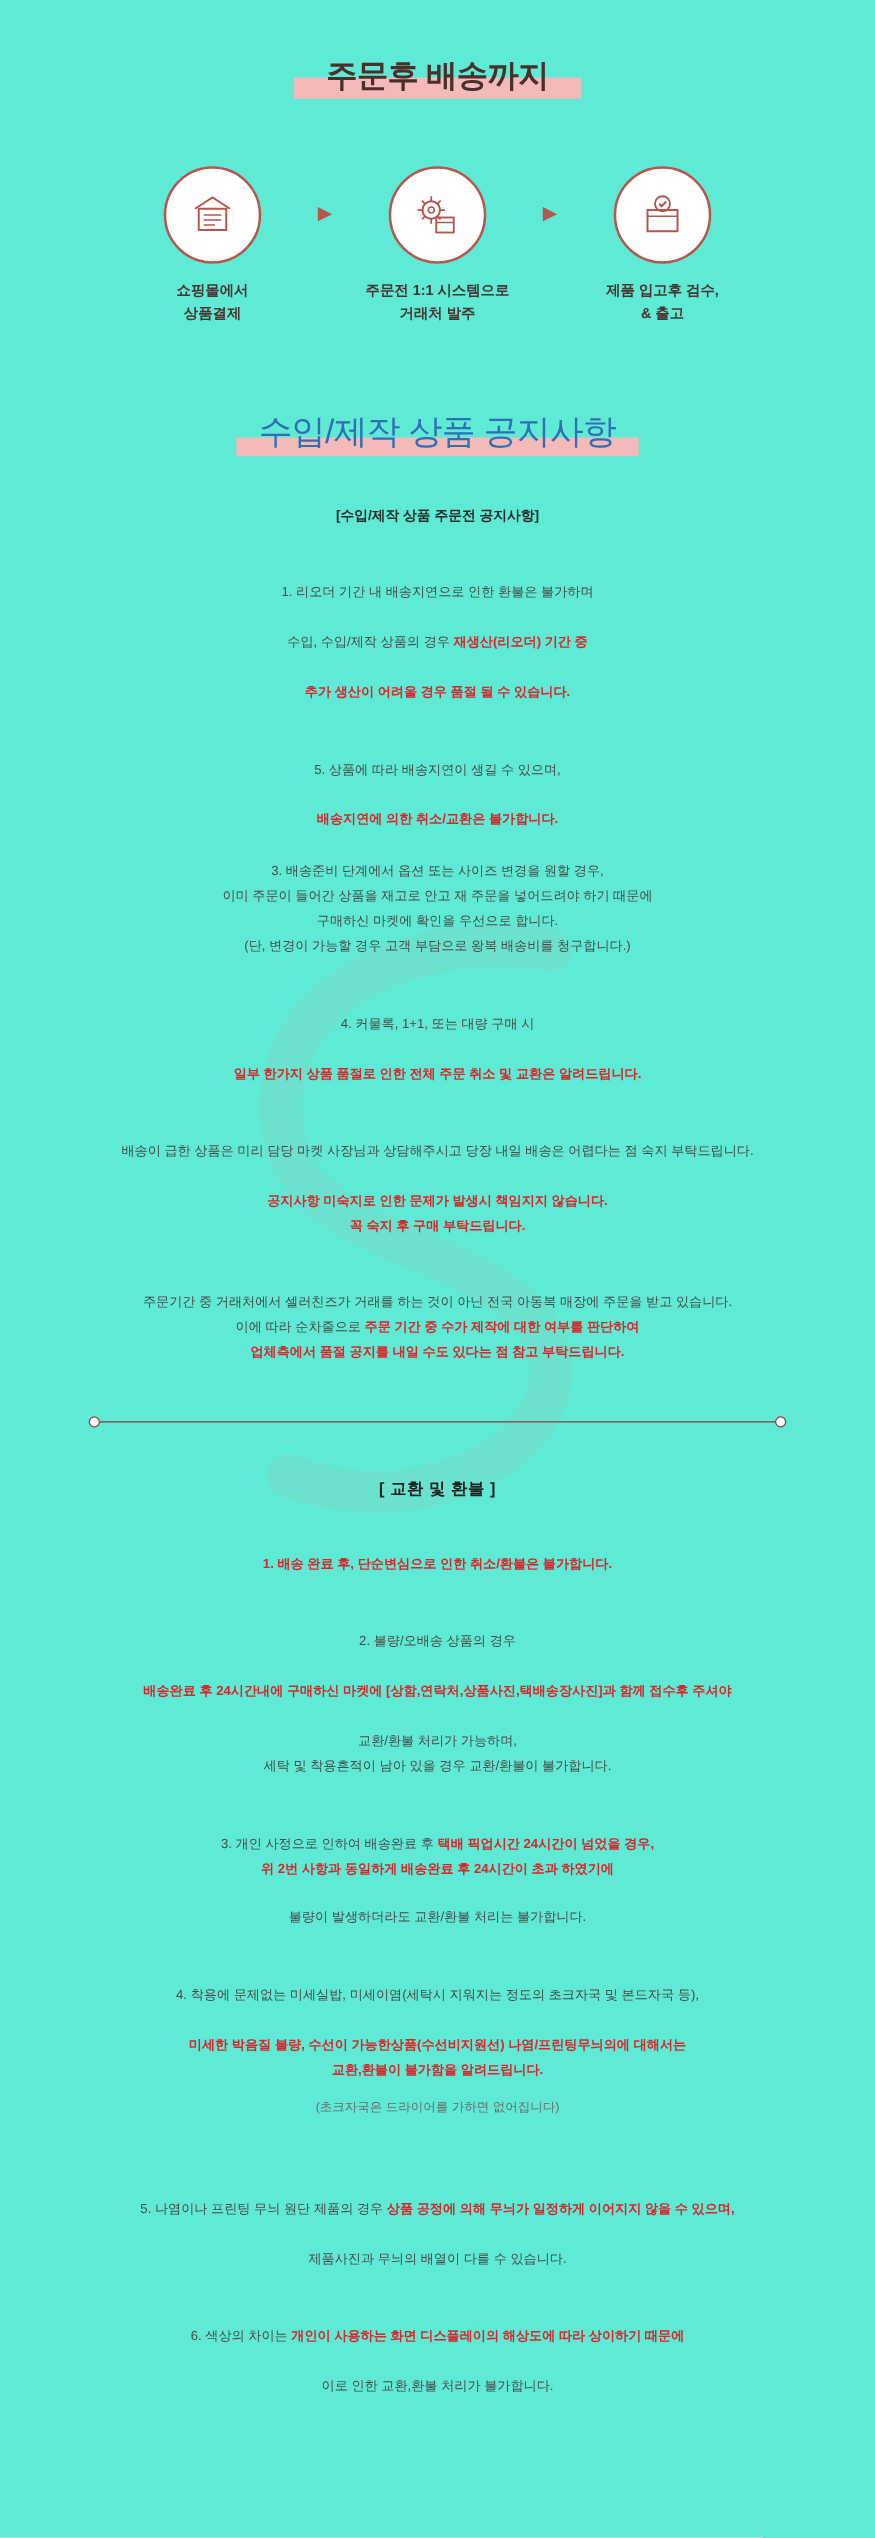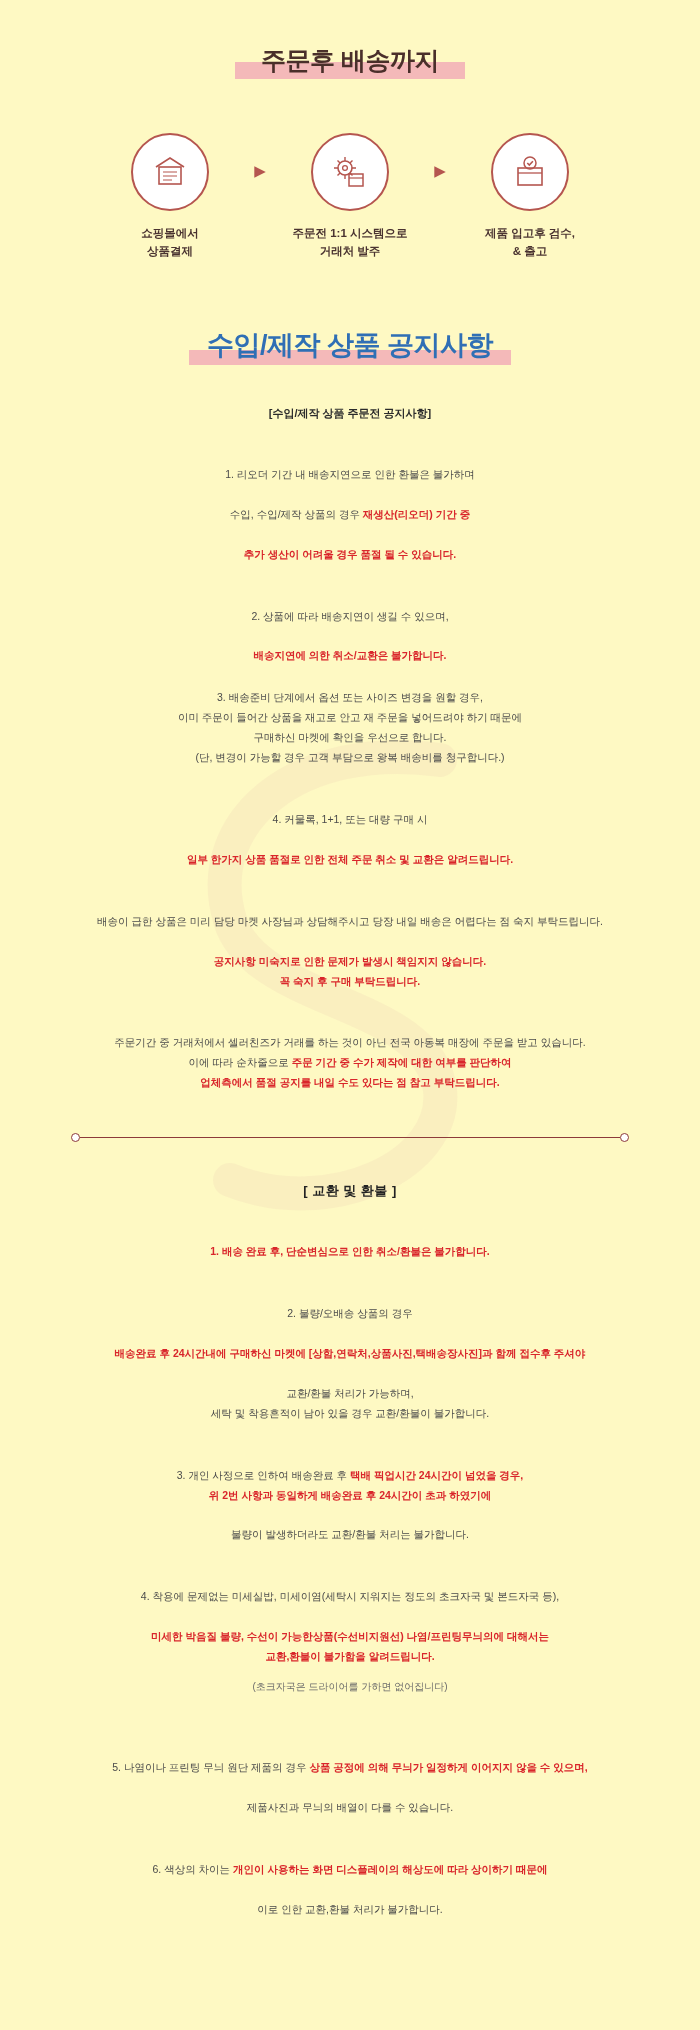--- a/index.html
+++ b/index.html
@@ -10,21 +10,21 @@
     width: 700px;
     background: #ffffff;
     font-family: "Liberation Sans", sans-serif;
     color: #3a3a3a;
   }
   .page {
     position: relative;
     width: 700px;
     min-height: 2030px;
     overflow: hidden;
-    background: #fef9c3;
+    background: #5eead4;
   }
   
   .watermark {
     position: absolute;
     left: 50%;
     top: 700px;
     transform: translateX(-50%);
     width: 420px;
     height: 620px;
     opacity: 0.10;
@@ -102,21 +102,21 @@
   
   .section-title-wrap {
     text-align: center;
     margin-top: 62px;
   }
   .section-title {
     display: inline-block;
     position: relative;
     padding: 4px 18px 6px 18px;
     font-size: 27px;
-    font-weight: bold;
+    font-weight: normal;
     color: #2f6fb5;
     letter-spacing: -0.5px;
   }
   .section-title .hl {
     position: absolute;
     left: 0;
     right: 0;
     bottom: 4px;
     height: 15px;
     background: #f4b9b9;
@@ -261,21 +261,21 @@
 
     <div class="block head mt34">[수입/제작 상품 주문전 공지사항]</div>
 
     <div class="item">
       <span>1. 리오더 기간 내 배송지연으로 인한 환불은 불가하며</span><br>
       <span>수입, 수입/제작 상품의 경우 </span><span class="rb">재생산(리오더) 기간 중</span><br>
       <span class="rb">추가 생산이 어려울 경우 품절 될 수 있습니다.</span>
     </div>
 
     <div class="item">
-      <span>2. 상품에 따라 배송지연이 생길 수 있으며,</span><br>
+      <span>5. 상품에 따라 배송지연이 생길 수 있으며,</span><br>
       <span class="rb">배송지연에 의한 취소/교환은 불가합니다.</span>
     </div>
 
     <div class="item">3. 배송준비 단계에서 옵션 또는 사이즈 변경을 원할 경우,
 이미 주문이 들어간 상품을 재고로 안고 재 주문을 넣어드려야 하기 때문에
 구매하신 마켓에 확인을 우선으로 합니다.
 (단, 변경이 가능할 경우 고객 부담으로 왕복 배송비를 청구합니다.)</div>
 
     <div class="item">
       <span>4. 커물록, 1+1, 또는 대량 구매 시</span><br>

